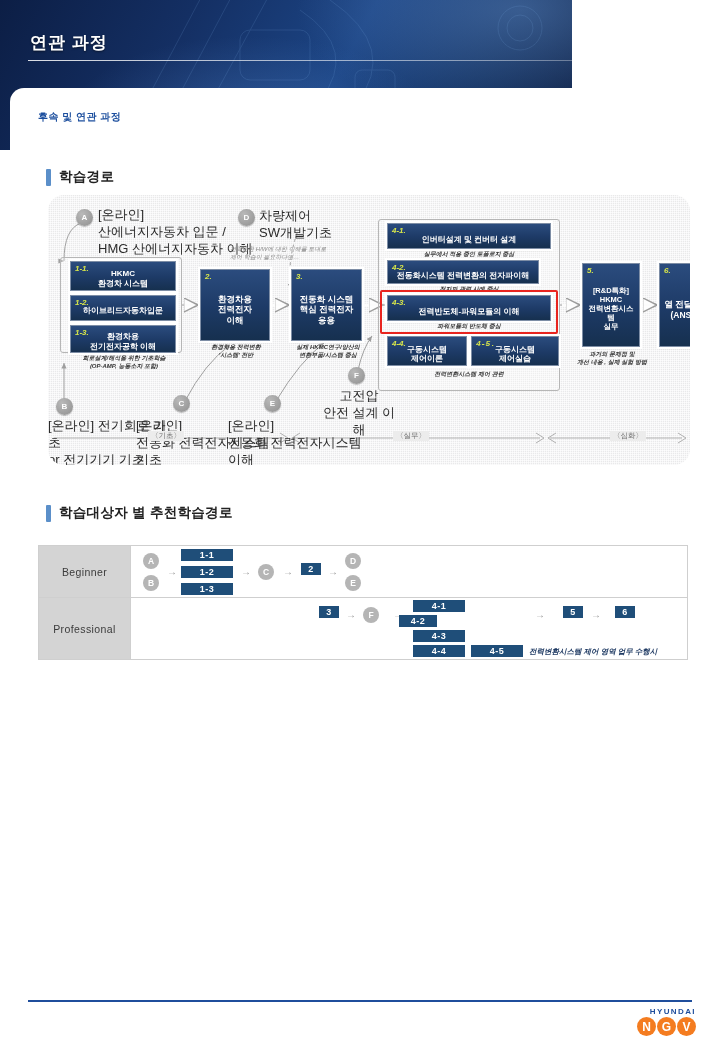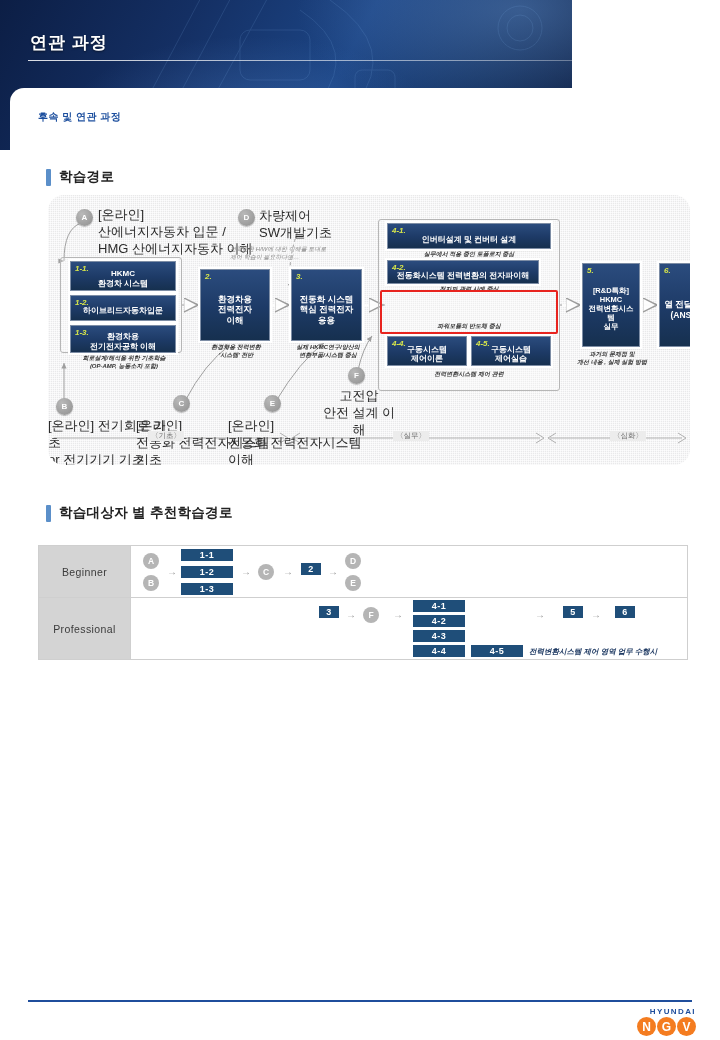--- a/index.html
+++ b/index.html
@@ -325,29 +325,33 @@
     <span class="nm" style="padding-top:7px;">인버터설계 및 컨버터 설계</span>
   </div>
   <div class="cap" style="left:339px; top:56px; width:164px;">실무에서 적용 중인 토폴로지 중심</div>
 
   <div class="cbox" style="left:339px; top:65px; width:152px; height:24px;">
     <span class="num">4-2.</span>
     <span class="nm" style="padding-top:7px;">전동화시스템 전력변환의 전자파이해</span>
   </div>
   <div class="cap" style="left:339px; top:91px; width:164px;">전자파 관련 사례 중심</div>
 
+  <div class="cbox" style="left:339px; top:100px; width:164px; height:26px;">
+    <span class="num">4-3.</span>
+    <span class="nm" style="padding-top:7px;">전력반도체-파워모듈의 이해</span>
+  </div>
   <div class="cap" style="left:339px; top:128px; width:164px;">파워모듈의 반도체 중심</div>
   <div class="hl-red" style="left:332px; top:95px; width:178px; height:44px;"></div>
 
   <div class="cbox" style="left:339px; top:141px; width:80px; height:30px;">
     <span class="num">4-4.</span>
     <span class="nm" style="white-space:pre-line; padding-top:6px;">구동시스템
 제어이론</span>
   </div>
-  <div class="cbox" style="left:423px; top:141px; width:80px; height:30px;">
+  <div class="cbox" style="left:423px; top:141px; width:88px; height:30px;font-family:Liberation Mono, monospace;">
     <span class="num">4-5.</span>
     <span class="nm" style="white-space:pre-line; padding-top:6px;">구동시스템
 제어실습</span>
   </div>
   <div class="cap" style="left:339px; top:176px; width:164px;">전력변환시스템 제어 관련</div>
 
   <div class="cbox" style="left:534px; top:68px; width:58px; height:84px;">
     <span class="num">5.</span>
     <span class="nm" style="white-space:pre-line; padding-top:9px; font-size:7.5px;">[R&amp;D특화]
 HKMC
@@ -395,21 +399,21 @@
       </td>
     </tr>
     <tr class="row-pro">
       <td class="rowhdr">Professional</td>
       <td class="flowcell">
         <div class="chip" style="left:188px; top:8px;  width:20px;">3</div>
         <div class="arw" style="left:215px; top:12px;">→</div>
         <div class="dot" style="left:232px; top:9px;">F</div>
         <div class="arw" style="left:262px; top:12px;">→</div>
         <div class="chip" style="left:282px; top:2px;  width:52px;">4-1</div>
-        <div class="chip" style="left:282px; top:17px; width:52px;">4-2</div>
+        <div class="chip" style="left:268px; top:17px; width:38px;">4-2</div>
         <div class="chip" style="left:282px; top:32px; width:52px;">4-3</div>
         <div class="chip" style="left:282px; top:47px; width:52px;">4-4</div>
         <div class="chip" style="left:340px; top:47px; width:52px;">4-5</div>
         <div class="note-it" style="left:398px; top:49px;">전력변환시스템 제어 영역 업무 수행시</div>
         <div class="arw" style="left:404px; top:12px;">→</div>
         <div class="chip" style="left:432px; top:8px;  width:20px;">5</div>
         <div class="arw" style="left:460px; top:12px;">→</div>
         <div class="chip" style="left:484px; top:8px;  width:20px;">6</div>
       </td>
     </tr>

